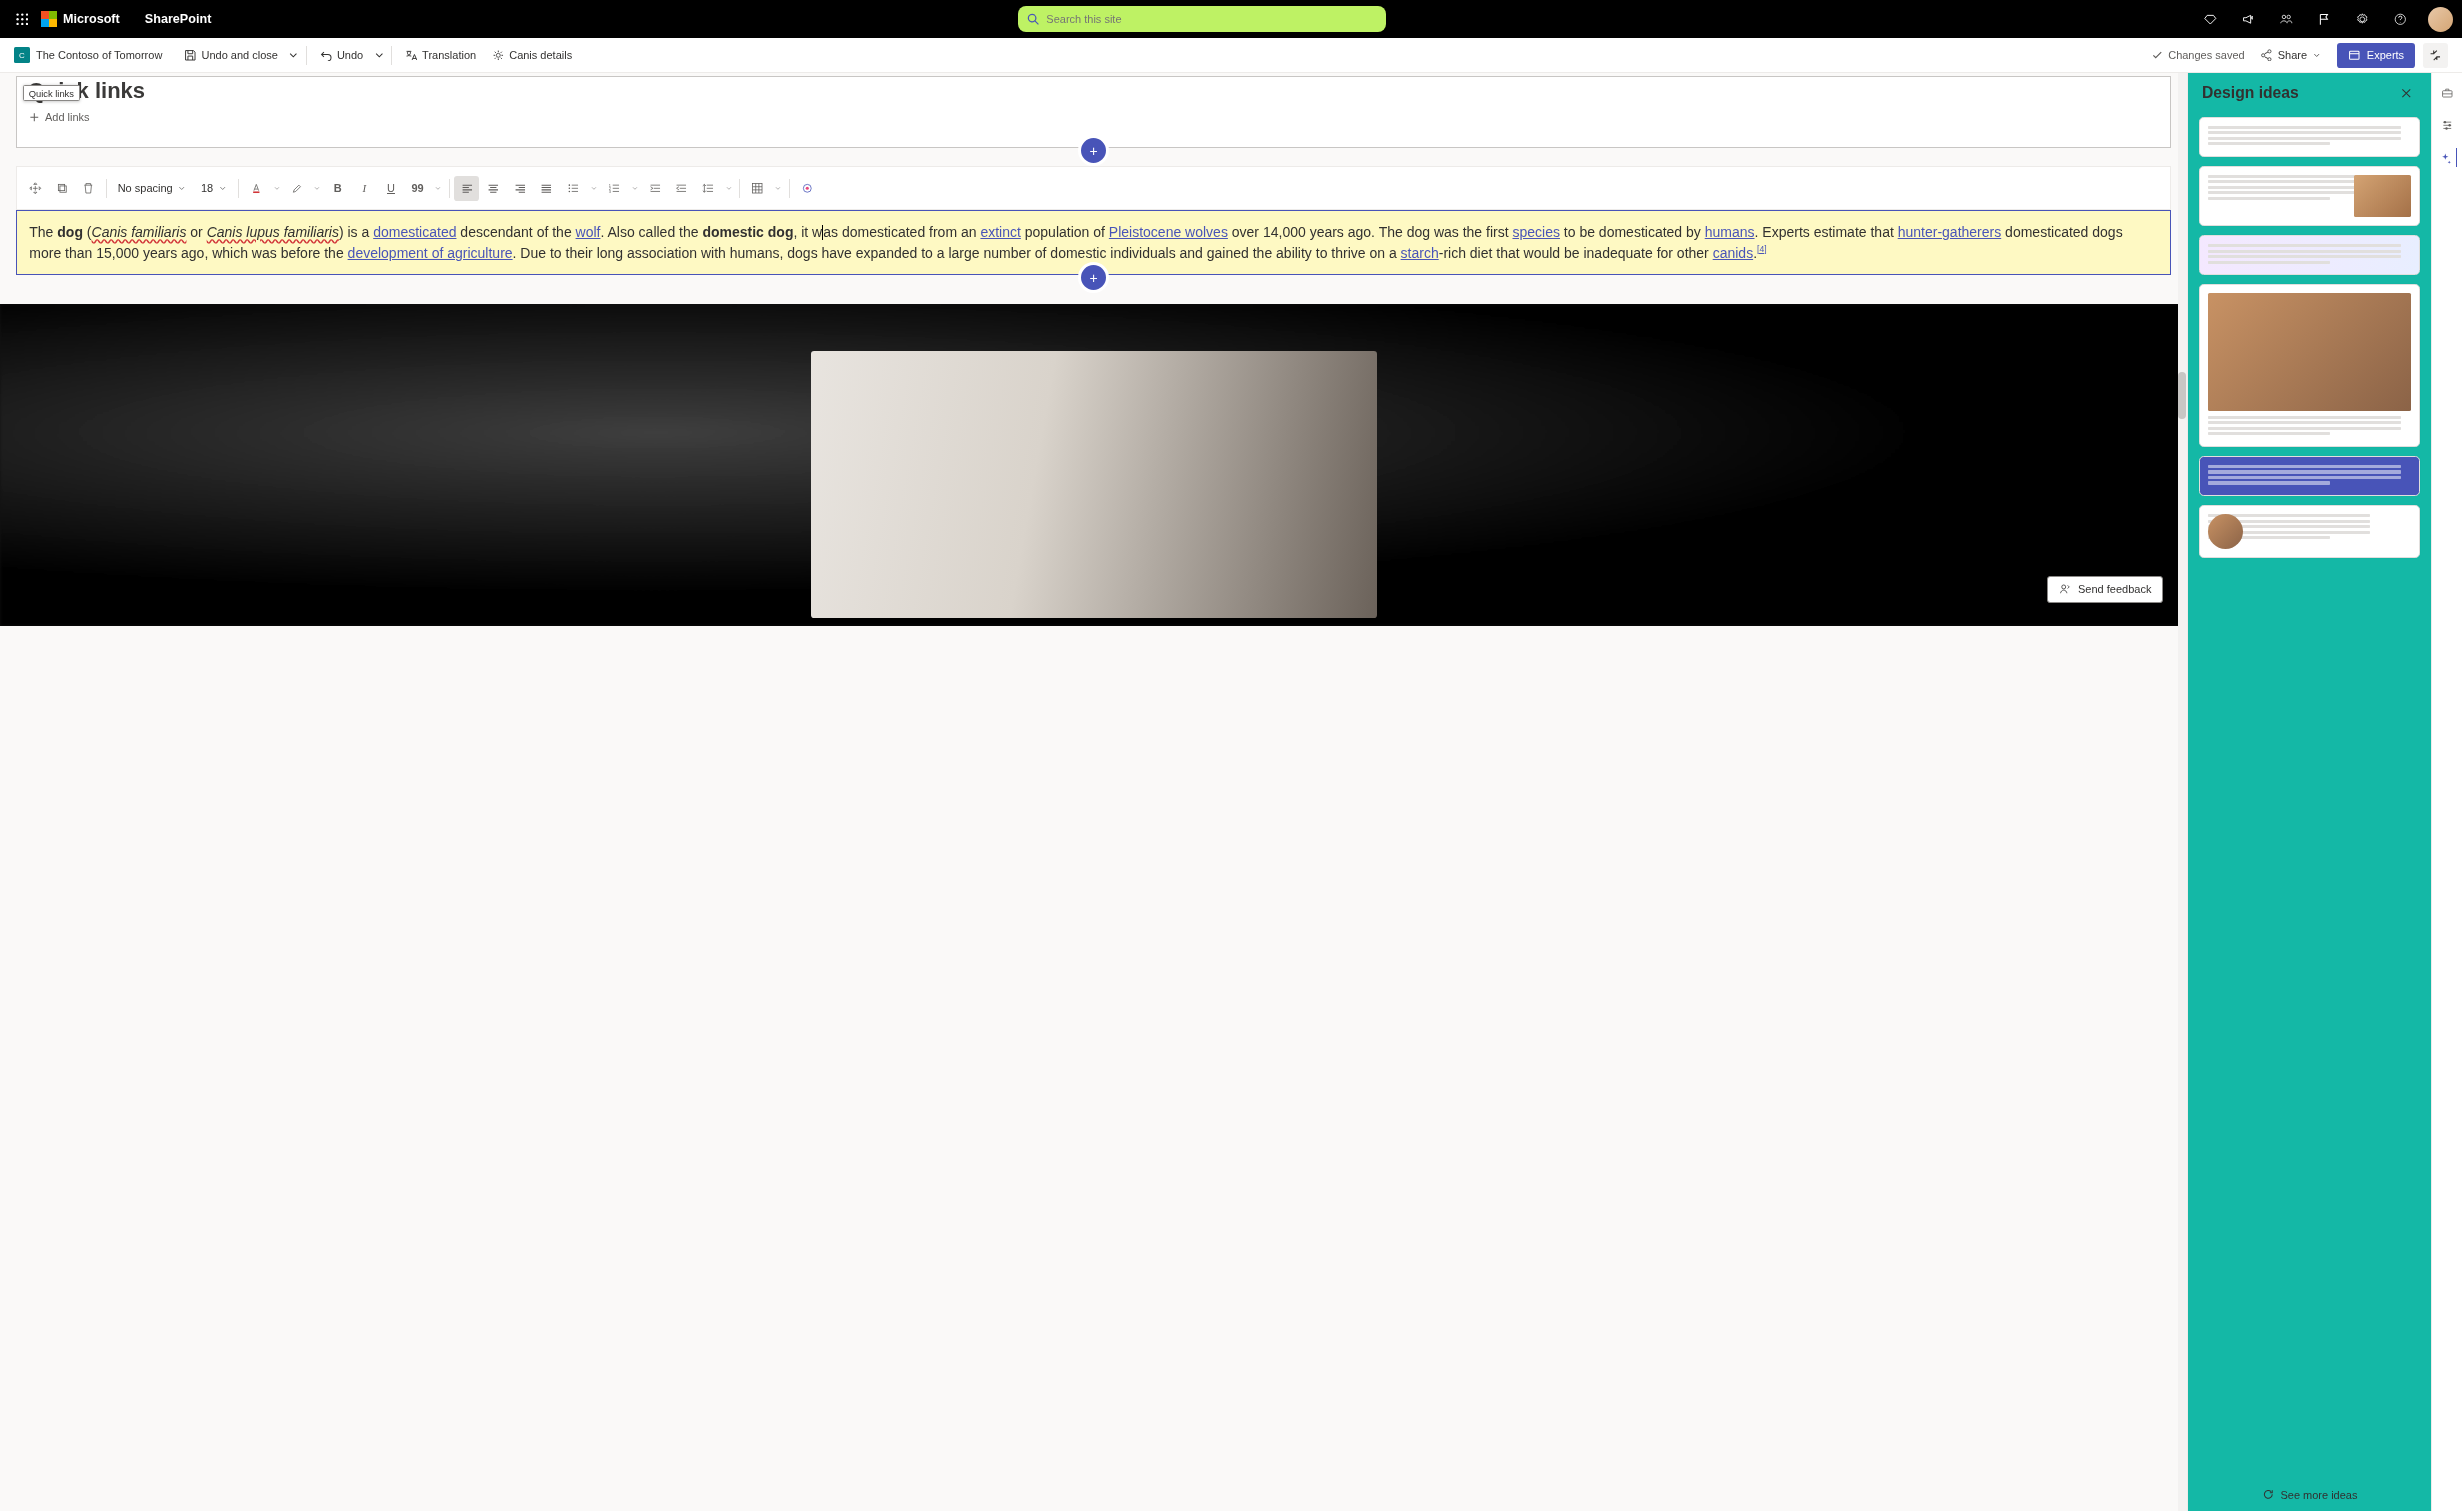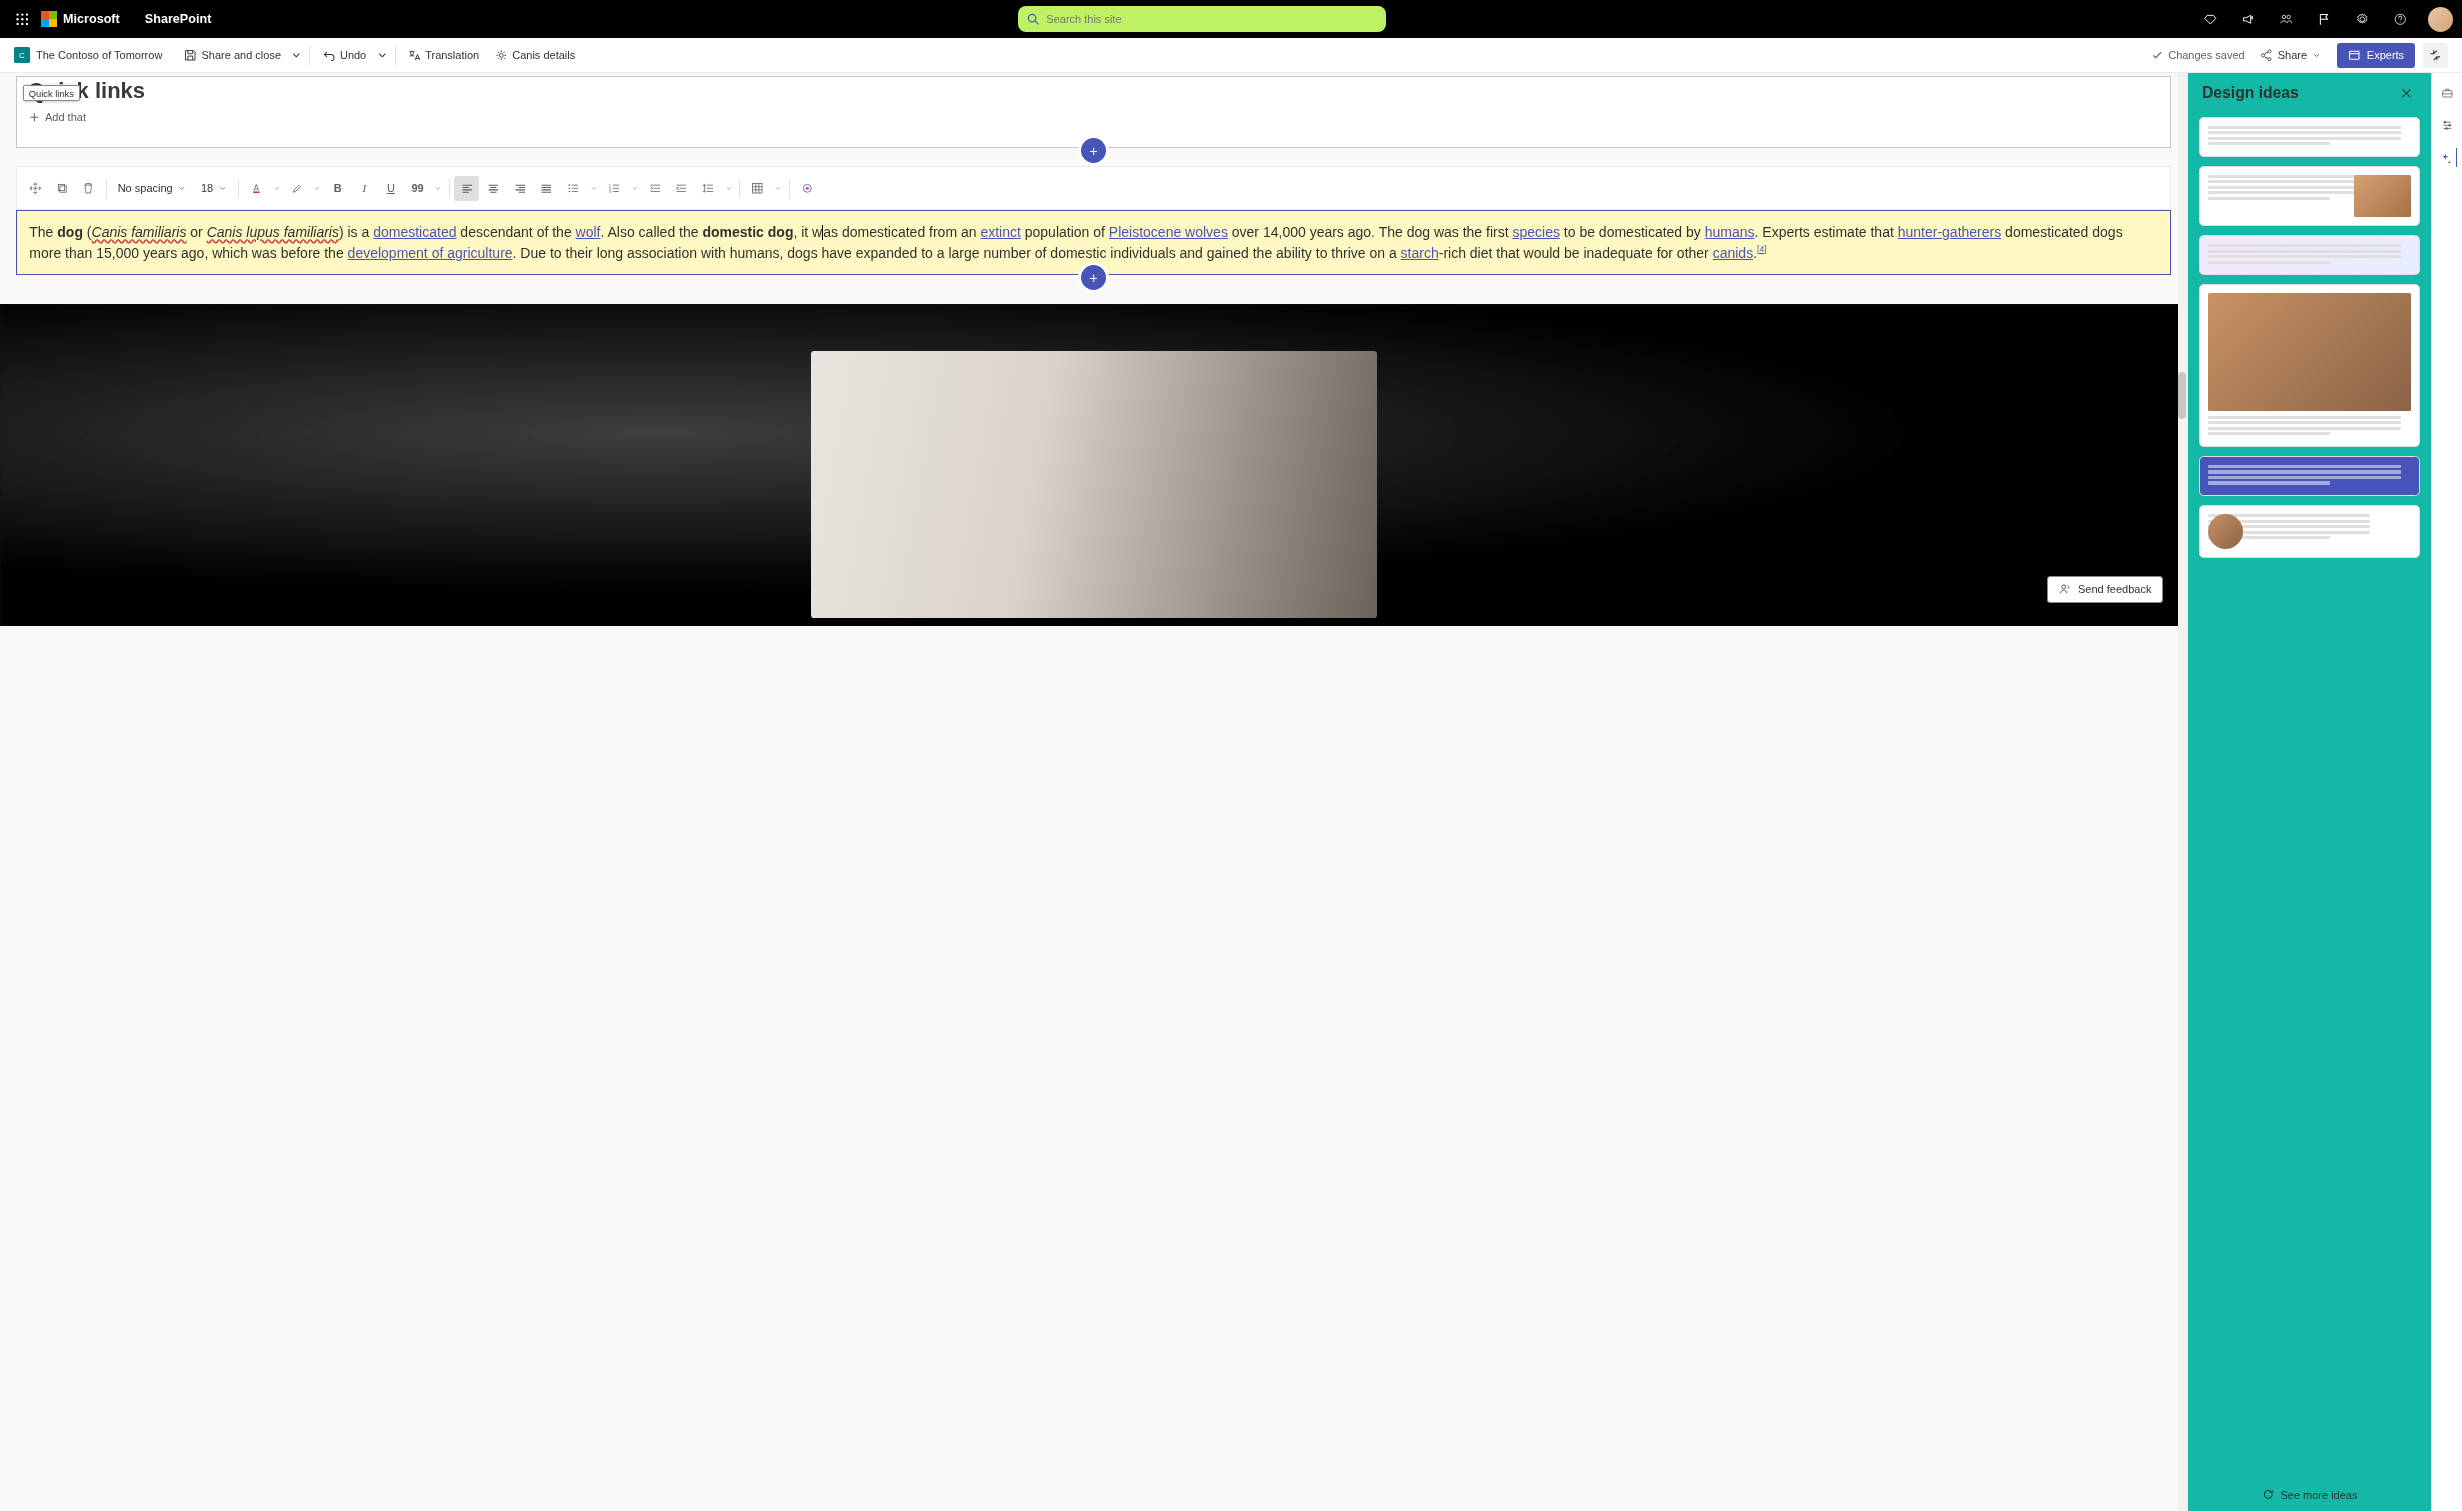--- a/index.html
+++ b/index.html
@@ -176,21 +176,21 @@
   </div>
 </div>
 
 <div class="cmdbar">
   <span class="site-icon">C</span>
   <span class="sitename">The Contoso of Tomorrow</span>
   <div class="cmd">
     <svg viewBox="0 0 16 16">
         <path d="M2 2h10l2 2v10H2V2zm3 0v4h6V2M5 14v-5h6v5" fill="none" stroke="currentColor" stroke-width="1.2"></path>
       </svg>
-    <span>Share and close</span>
+    <span>Undo and close</span>
   </div>
   <div class="chev">
       <svg viewBox="0 0 16 16">
         <path d="M4 6l4 4 4-4" fill="none" stroke="currentColor" stroke-width="1.3"></path>
       </svg>
     </div>
   <div class="divider"></div>
   <div class="cmd">
     <svg viewBox="0 0 16 16">
         <path d="M5 4L2 7l3 3M2 7h8a4 4 0 010 8" fill="none" stroke="currentColor" stroke-width="1.3"></path>
@@ -255,21 +255,21 @@
   <div class="canvas-area">
     <div class="canvas-inner">
 
       <div class="ql-section">
         <div class="ql-tooltip">Quick links</div>
         <div class="ql-title">Quick links</div>
         <div class="add-links">
           <svg viewBox="0 0 16 16">
               <path d="M8 3v10M3 8h10" stroke="currentColor" stroke-width="1.3"></path>
             </svg>
-          <span>Add that</span>
+          <span>Add links</span>
         </div>
       </div>
 
       <div class="add-circle">+</div>
 
       <div class="text-section">
         <div class="text-toolbar">
           <div class="tool">
               <svg viewBox="0 0 16 16">
                 <path d="M8 1l2 2H6l2-2zM8 15l-2-2h4l-2 2zM1 8l2-2v4l-2-2zM15 8l-2 2V6l2 2zM8 5v6M5 8h6" stroke="currentColor" fill="none"></path>

